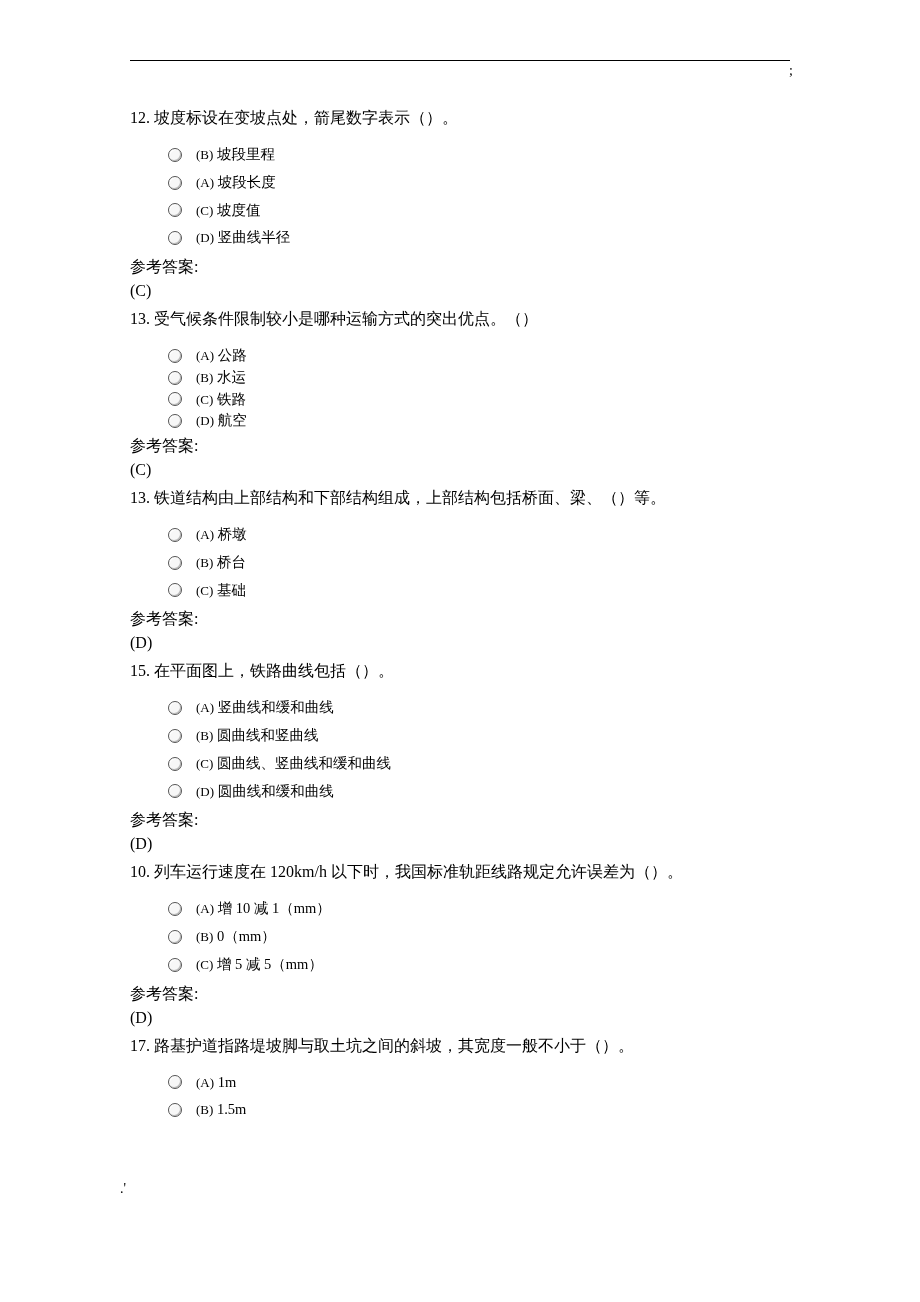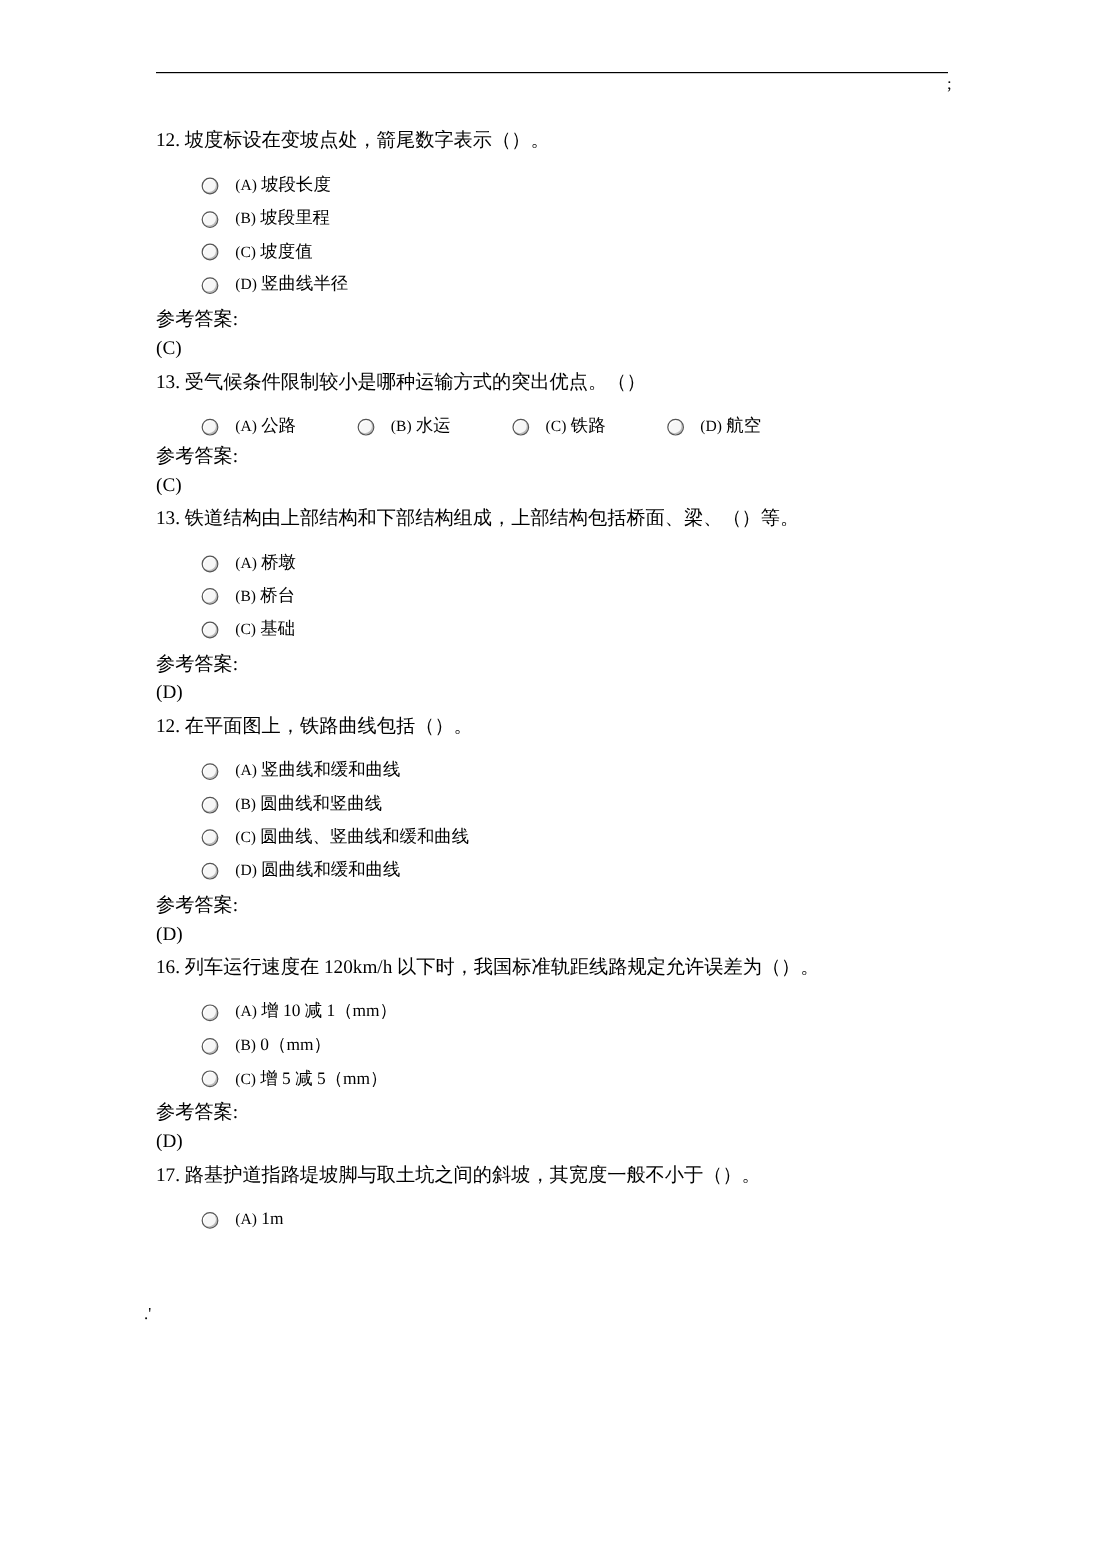--- a/index.html
+++ b/index.html
@@ -42,21 +42,22 @@
   }
   .option-row {
     display: flex;
     align-items: center;
     margin: 6px 0;
   }
   .options-horiz {
     margin-left: 38px;
     display: flex;
     flex-wrap: wrap;
-    gap: 11px;
+    gap: 0;
+    flex-direction: column;
   }
   .option-inline {
     display: flex;
     align-items: center;
     margin-right: 40px;
   }
   .radio {
     width: 12px;
     height: 12px;
     border: 1px solid #555;
@@ -90,25 +91,25 @@
 <div class="page">
   <div class="top-rule"></div>
   <div class="top-tick">;</div>
 
   <div class="content" id="content">
       <div class="question">
         <div class="q-text">12. 坡度标设在变坡点处，箭尾数字表示（）。</div>
         <div class="options-vert">
           <div class="option-row">
             <span class="radio"></span>
+            <span class="opt-label"><span class="letter">(B)</span> 坡段里程</span>
+          </div>
+          <div class="option-row">
+            <span class="radio"></span>
             <span class="opt-label"><span class="letter">(A)</span> 坡段长度</span>
-          </div>
-          <div class="option-row">
-            <span class="radio"></span>
-            <span class="opt-label"><span class="letter">(B)</span> 坡段里程</span>
           </div>
           <div class="option-row">
             <span class="radio"></span>
             <span class="opt-label"><span class="letter">(C)</span> 坡度值</span>
           </div>
           <div class="option-row">
             <span class="radio"></span>
             <span class="opt-label"><span class="letter">(D)</span> 竖曲线半径</span>
           </div>
         </div>
@@ -151,21 +152,21 @@
           </div>
           <div class="option-row">
             <span class="radio"></span>
             <span class="opt-label"><span class="letter">(C)</span> 基础</span>
           </div>
         </div>
         <div class="ans-label">参考答案:</div>
         <div class="ans-value">(D)</div>
       </div>
       <div class="question">
-        <div class="q-text">12. 在平面图上，铁路曲线包括（）。</div>
+        <div class="q-text">15. 在平面图上，铁路曲线包括（）。</div>
         <div class="options-vert">
           <div class="option-row">
             <span class="radio"></span>
             <span class="opt-label"><span class="letter">(A)</span> 竖曲线和缓和曲线</span>
           </div>
           <div class="option-row">
             <span class="radio"></span>
             <span class="opt-label"><span class="letter">(B)</span> 圆曲线和竖曲线</span>
           </div>
           <div class="option-row">
@@ -174,21 +175,21 @@
           </div>
           <div class="option-row">
             <span class="radio"></span>
             <span class="opt-label"><span class="letter">(D)</span> 圆曲线和缓和曲线</span>
           </div>
         </div>
         <div class="ans-label">参考答案:</div>
         <div class="ans-value">(D)</div>
       </div>
       <div class="question">
-        <div class="q-text">16. 列车运行速度在 120km/h 以下时，我国标准轨距线路规定允许误差为（）。</div>
+        <div class="q-text">10. 列车运行速度在 120km/h 以下时，我国标准轨距线路规定允许误差为（）。</div>
         <div class="options-vert">
           <div class="option-row">
             <span class="radio"></span>
             <span class="opt-label"><span class="letter">(A)</span> 增 10 减 1（mm）</span>
           </div>
           <div class="option-row">
             <span class="radio"></span>
             <span class="opt-label"><span class="letter">(B)</span> 0（mm）</span>
           </div>
           <div class="option-row">
@@ -198,19 +199,23 @@
         </div>
         <div class="ans-label">参考答案:</div>
         <div class="ans-value">(D)</div>
       </div>
       <div class="question">
         <div class="q-text">17. 路基护道指路堤坡脚与取土坑之间的斜坡，其宽度一般不小于（）。</div>
         <div class="options-vert">
           <div class="option-row">
             <span class="radio"></span>
             <span class="opt-label"><span class="letter">(A)</span> 1m</span>
+          </div>
+          <div class="option-row">
+            <span class="radio"></span>
+            <span class="opt-label"><span class="letter">(B)</span> 1.5m</span>
           </div>
         </div>
       </div>
     </div>
 
   <div class="footer-mark">.'</div>
 </div>
 
 </body></html>

